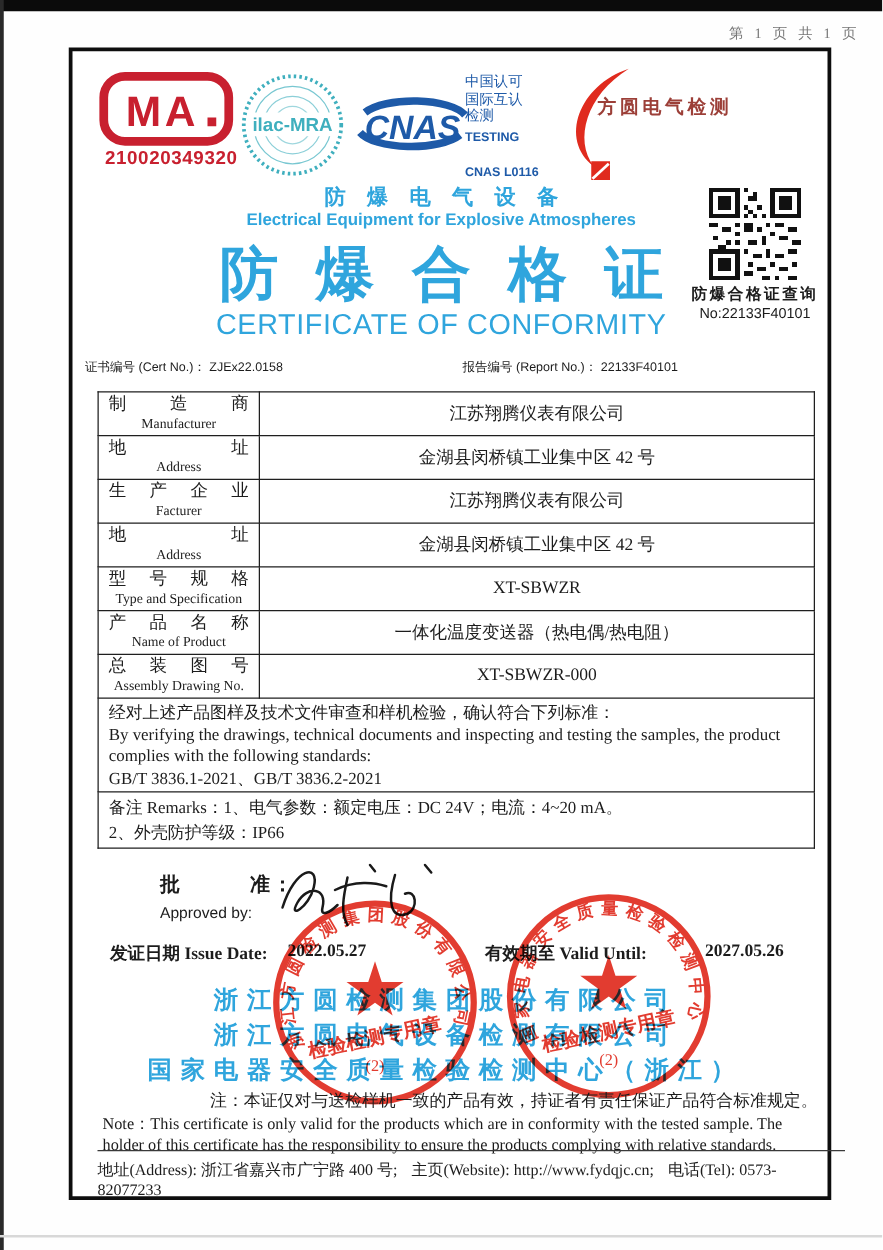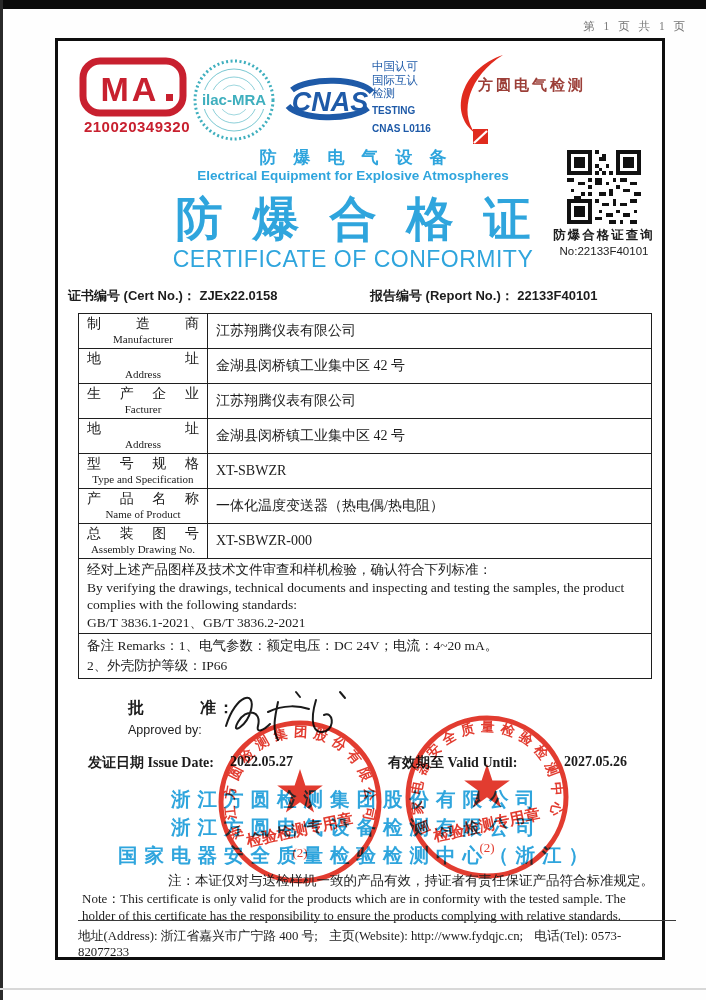--- a/index.html
+++ b/index.html
@@ -33,31 +33,31 @@
   .t-en-big{position:absolute;left:0;top:246px;width:100%;text-align:center;color:var(--blue);
             font-family:"Liberation Sans",sans-serif;font-size:23px;letter-spacing:.5px;}
 
   
   .qr-wrap{position:absolute;left:552px;top:150px;width:104px;text-align:center;}
   .qr-wrap svg{display:block;margin:0 auto;}
   .qr-cap{font-size:12.5px;font-weight:bold;letter-spacing:2px;margin-top:3px;}
   .qr-no{font-size:11.5px;margin-top:1px;font-family:"Liberation Sans",sans-serif;}
 
   
-  .cert-row{position:absolute;left:68px;top:287px;width:590px;font-size:13px;font-weight:700;
+  .cert-row{position:absolute;left:68px;top:287px;width:590px;font-size:10px;font-weight:400;
             font-family:"Liberation Sans",sans-serif;}
   .cert-row .rep{position:absolute;left:302px;top:0;}
 
   
   table.cert{position:absolute;left:78px;top:313px;width:574px;border-collapse:collapse;table-layout:fixed;}
   table.cert td{border:1.5px solid #1f1f1f;vertical-align:middle;padding:2px 8px;}
   td.lbl{width:112px;text-align:center;padding:2px 10px;}
   .lbl-cn{font-size:14px;text-align:justify;text-align-last:justify;line-height:16px;}
   .lbl-en{font-size:11px;line-height:13px;margin-top:1px;text-align:center;}
-  td.val{font-size:14px;padding-left:12px;height:30px;}
+  td.val{font-size:14px;padding-left:12px;height:30px;text-align:center;}
   td.block{padding:5px 10px;font-size:13.5px;line-height:17.5px;}
   .rmk-line{line-height:20px;}
 
   
   .appr{position:absolute;left:128px;top:698px;}
   .appr-cn{font-size:16px;font-weight:bold;letter-spacing:2px;}
   .appr-en{font-size:12.5px;margin-top:4px;font-family:"Liberation Sans",sans-serif;}
   .sig{position:absolute;left:212px;top:680px;}
   .dates{position:absolute;left:88px;top:754px;width:560px;font-size:14px;font-weight:600;}
   .dates .lbl2{font-weight:600;}
@@ -116,21 +116,21 @@
     <path d="M10,20 A43,16 0 0 1 90,22" fill="none" stroke="var(--navy)" stroke-width="6"></path>
     <path d="M6,36 A43,16 0 0 0 86,38" fill="none" stroke="var(--navy)" stroke-width="6"></path>
     <text x="48" y="41" text-anchor="middle" font-family="Liberation Sans,sans-serif" font-size="27" font-weight="bold" font-style="italic" fill="var(--navy)">CNAS</text>
   </svg>
 
   <div class="accred">
     <div class="cnl">中国认可</div>
     <div class="cnl">国际互认</div>
     <div class="cnl">检测</div>
     <div class="enl">TESTING</div>
-    <div class="enl" style="margin-top:6px">CNAS L0116</div>
+    <div class="enl" style="margin-top:16px">CNAS L0116</div>
   </div>
 
   <svg class="fy-swoosh" width="70" height="96" viewBox="0 0 70 96">
     <path d="M60,3 C20,16 4,60 32,81 C16,60 26,24 60,3 Z" fill="var(--stamp)"></path>
     <rect x="30" y="77" width="15" height="15" fill="var(--stamp)"></rect>
     <line x1="31" y1="91" x2="44" y2="79" stroke="#fff" stroke-width="2.2"></line>
   </svg>
   <div class="fy-name">方圆电气检测</div>
 
   <div class="t-cn-small">防爆电气设备</div>

